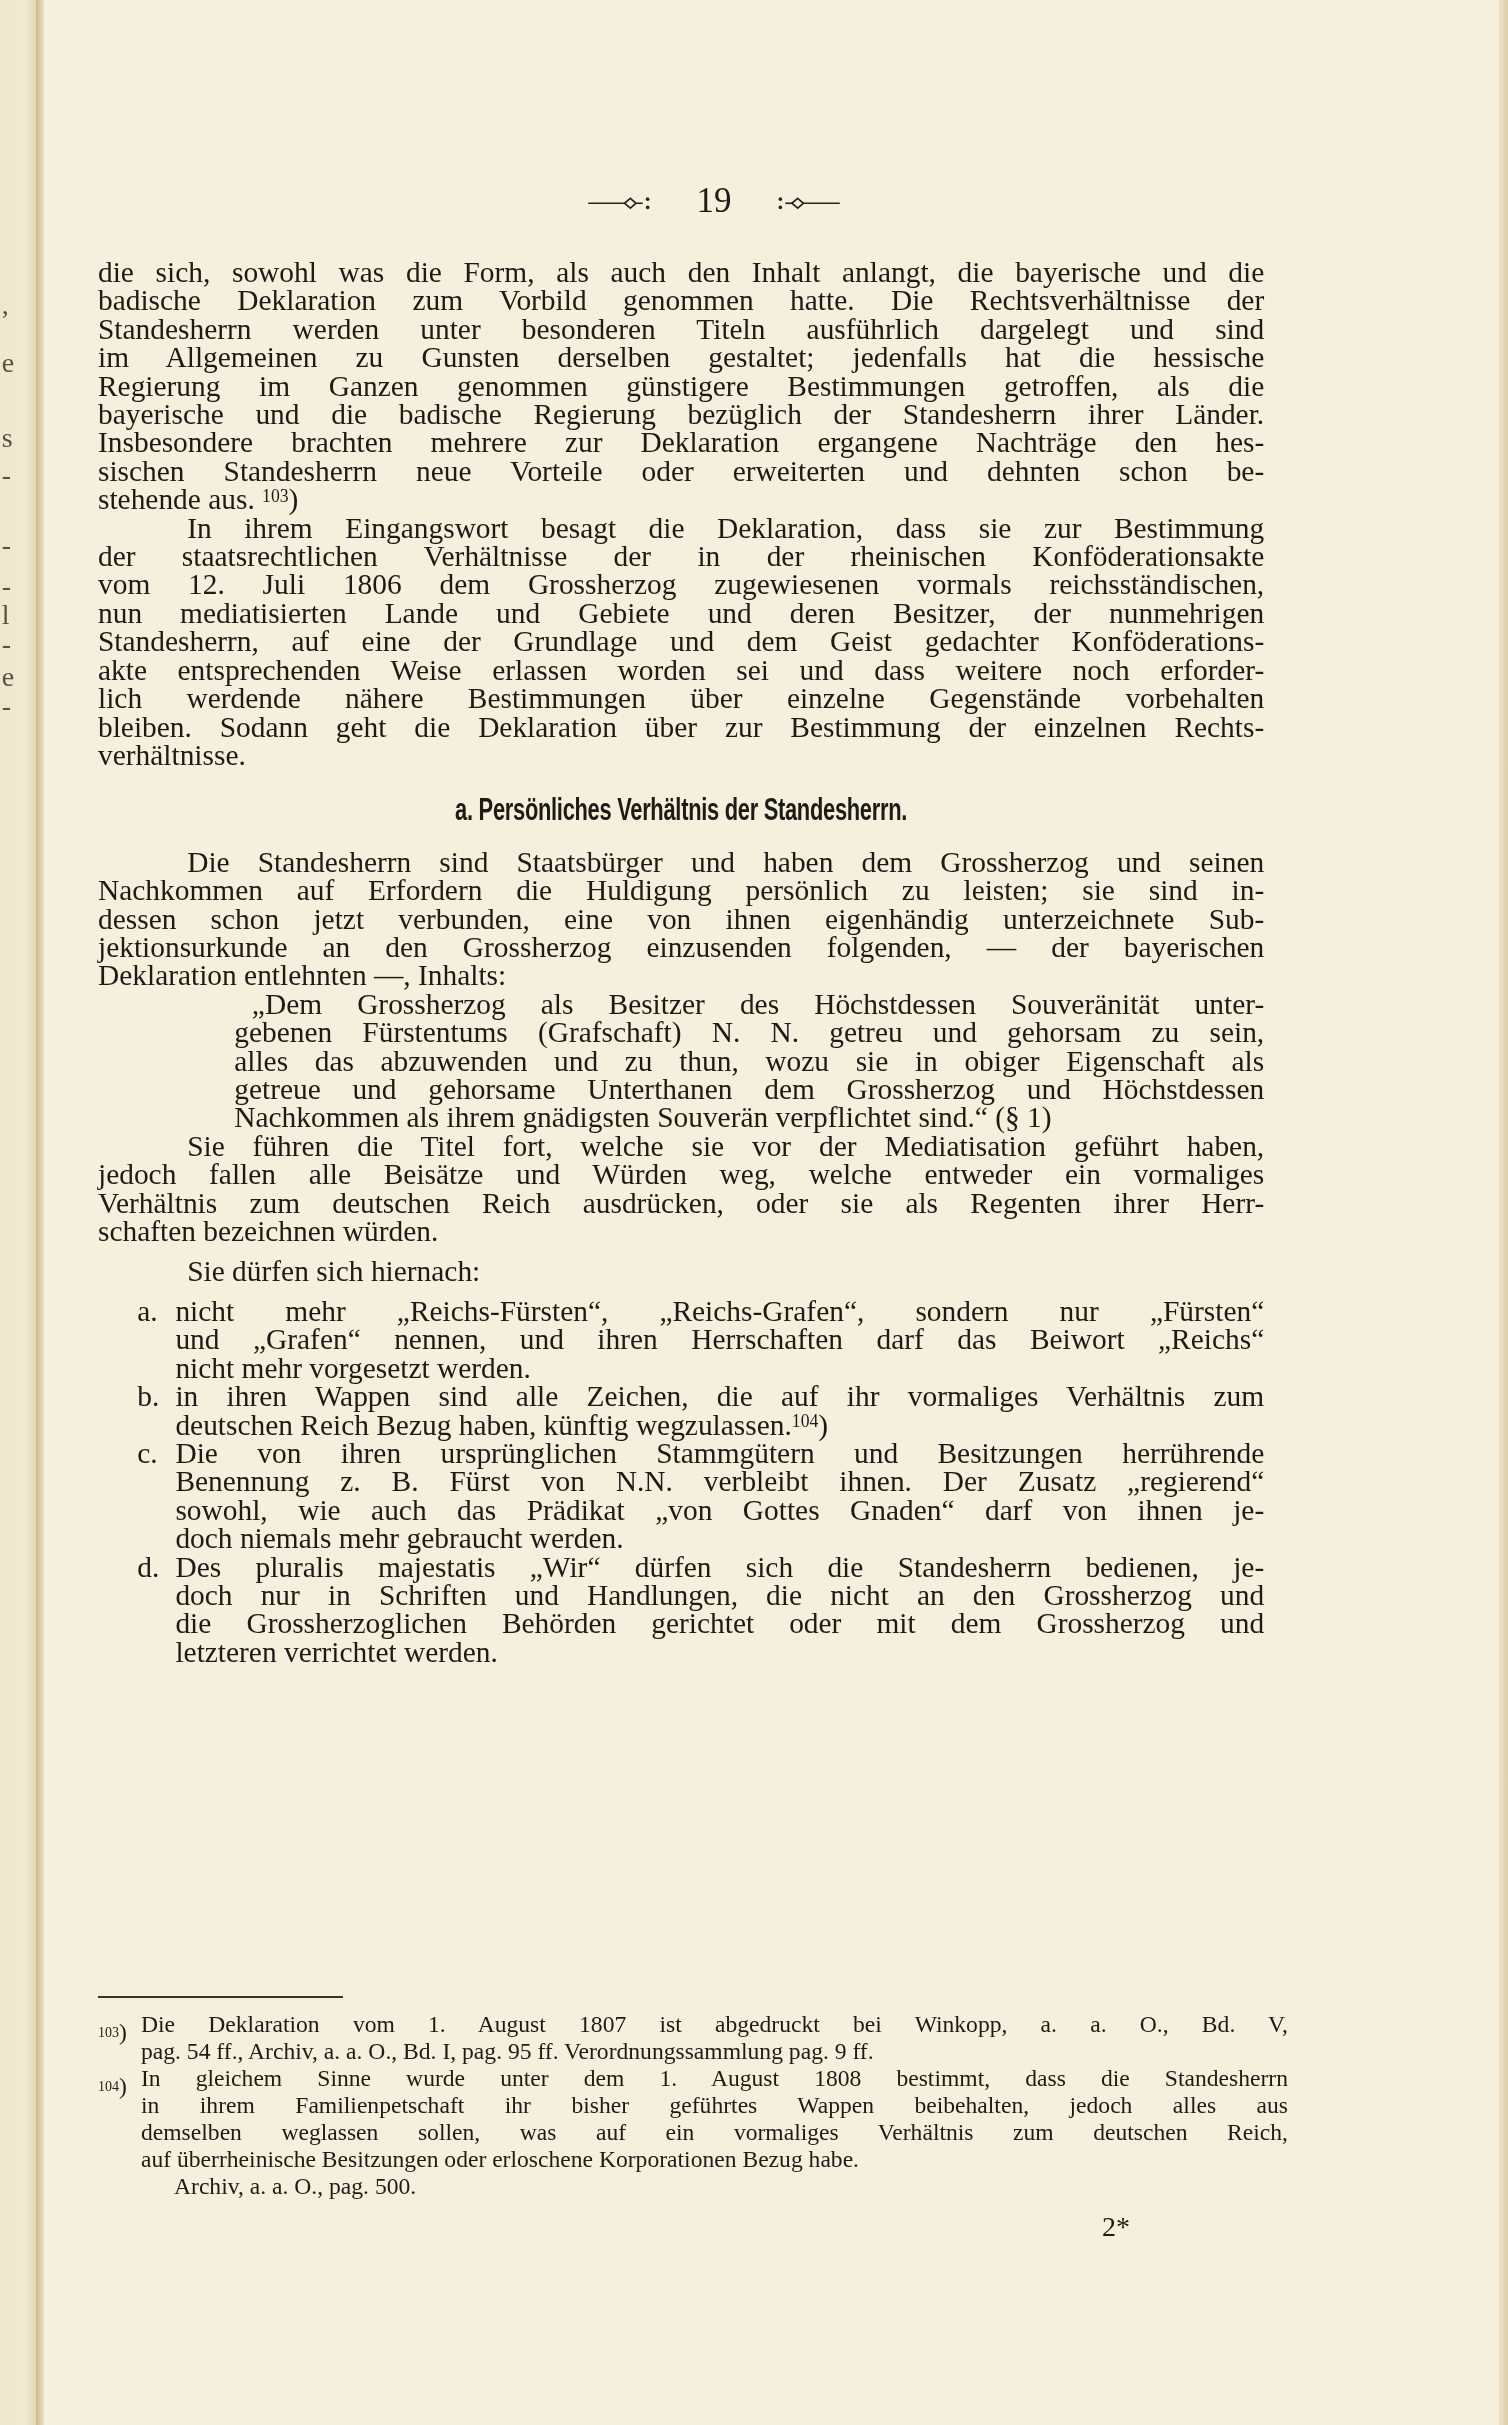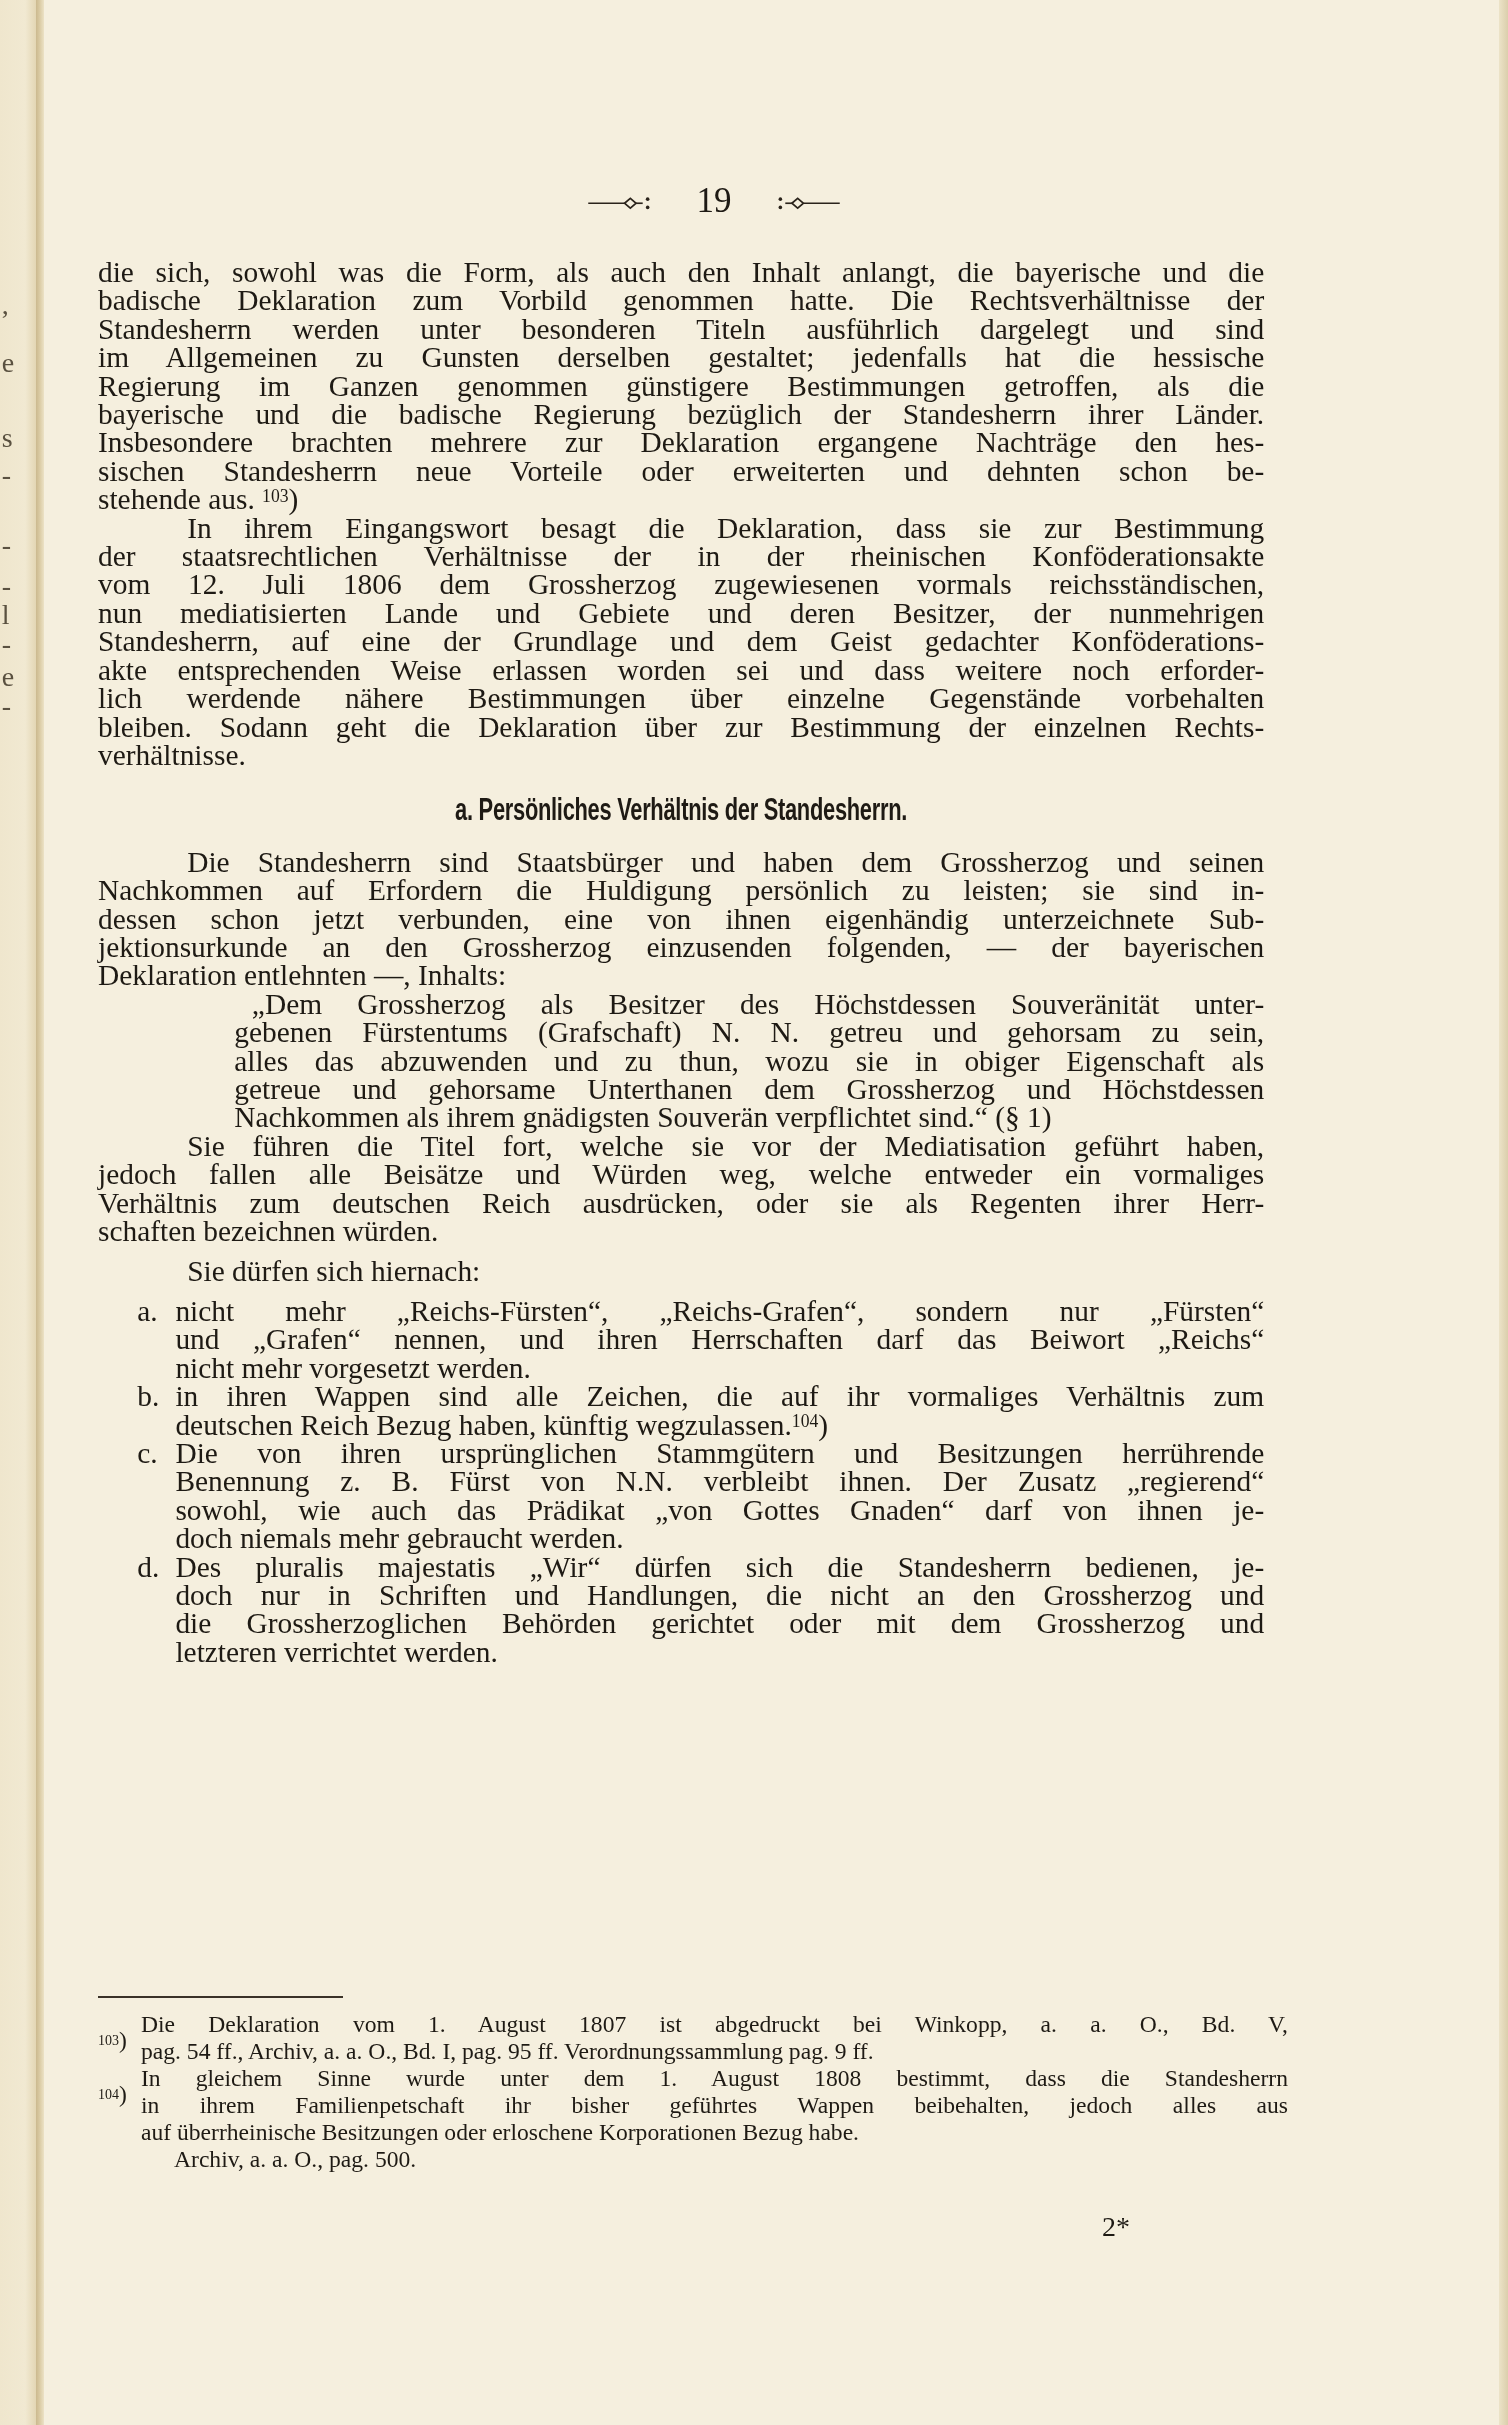--- a/index.html
+++ b/index.html
@@ -59,21 +59,21 @@
   .gap-sm { height: 11.6px; }
   .rule {
     position: absolute; left: 0; top: 1996px; width: 245px; height: 1.7px; background: #3a3228;
   }
   .footnotes {
     position: absolute; left: 0; top: 2011px; width: 1190px;
     font-family: "Liberation Serif", serif;
     font-size: 23.6px; line-height: 27px; text-align: justify;
   }
   .fnote { position: relative; padding-left: 43px; }
-  .fnote .fmark { position: absolute; left: 0; top: 16px; }
+  .fnote .fmark { position: absolute; left: 0; top: 8px; }
   .fnote .fmark sup { font-size: 14px; vertical-align: top; }
   .fnote .ln { text-align-last: justify; }
   .fnote .ln.last { text-align-last: left; }
   .fnote .ln.ind { padding-left: 33px; }
   .signature {
     position: absolute; left: 1004px; top: 2211px; font-family: "Liberation Serif", serif; font-size: 28px;
   }
 </style>
 </head>
 <body>
@@ -203,20 +203,21 @@
   <div class="footnotes">
     <div class="fnote">
       <span class="fmark"><sup>103</sup>)</span>
       <span class="ln">Die Deklaration vom 1. August 1807 ist abgedruckt bei Winkopp, a. a. O., Bd. V,</span>
       <span class="ln last">pag. 54 ff., Archiv, a. a. O., Bd. I, pag. 95 ff.  Verordnungssammlung pag. 9 ff.</span>
     </div>
     <div class="fnote">
       <span class="fmark"><sup>104</sup>)</span>
       <span class="ln">In gleichem Sinne wurde unter dem 1. August 1808 bestimmt, dass die Standesherrn</span>
       <span class="ln">in ihrem Familienpetschaft ihr bisher geführtes Wappen beibehalten, jedoch alles aus</span>
+      <span class="ln">demselben weglassen sollen, was auf ein vormaliges Verhältnis zum deutschen Reich,</span>
       <span class="ln last">auf überrheinische Besitzungen oder erloschene Korporationen Bezug habe.</span>
       <span class="ln last ind">Archiv, a. a. O., pag. 500.</span>
     </div>
   </div>
 
   <div class="signature">2*</div>
 </div>
 
 
 </body></html>

